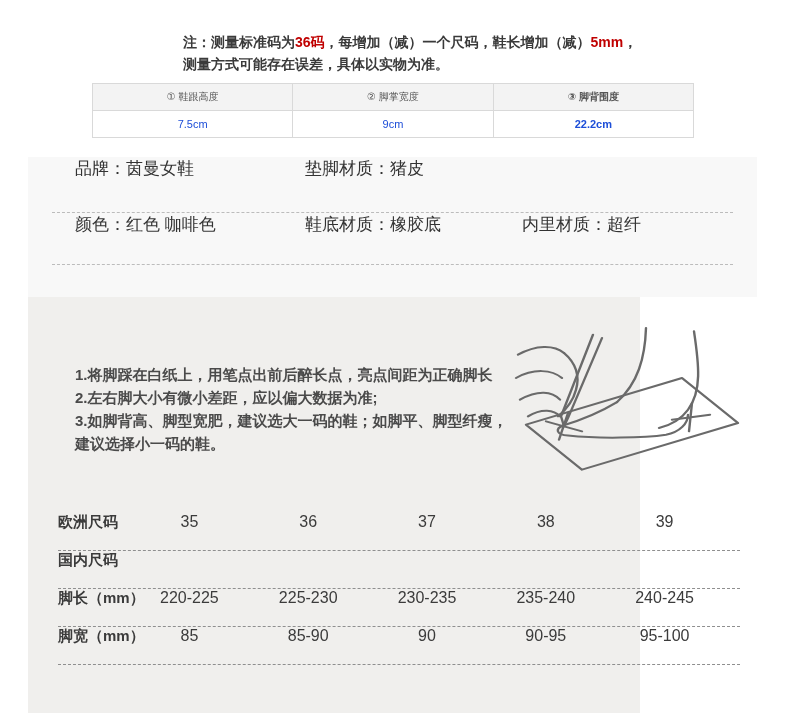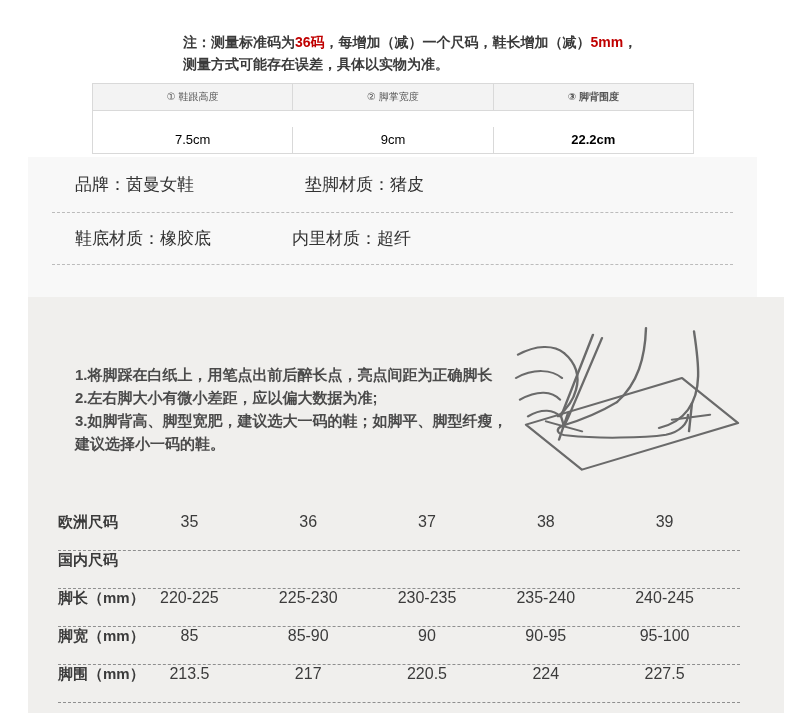--- a/index.html
+++ b/index.html
@@ -12,33 +12,33 @@
   .note .red { color:#c00000; }
 
   
   .spec-table { position:absolute; left:92px; top:83px; width:602px;
                 border:1px solid #d9d9d9; background:#fff; }
   .spec-row { display:flex; }
   .spec-row.head { background:#f3f3f3; border-bottom:1px solid #d9d9d9; }
   .spec-cell { flex:1; height:26px; line-height:26px; text-align:center;
                border-right:1px solid #d9d9d9; font-size:10px; color:#555; }
   .spec-cell:last-child { border-right:none;font-weight:bold; }
-  .spec-row.vals .spec-cell { font-size:13px; color:#000000;margin-top:16px; }
+  .spec-row.vals .spec-cell { font-size:11px; color:#1d4ed8; }
 
   
   .card-light { position:absolute; left:28px; top:157px; width:729px; height:140px;
                 background:#f8f8f8; }
-  .attr-row { display:flex; align-items:center; height:56px; margin:0 24px;
+  .attr-row { display:flex; align-items:flex-start; height:56px; margin:0 24px;
               padding-left:23px; border-bottom:1px dashed #bcbcbc;
               font-size:17px; color:#333; }
   .attr-row.second { height:52px; }
   .attr-c1 { width:230px; } .attr-c2 { width:217px; } .attr-c3 { flex:1; }
 
   
-  .card-gray { position:absolute; left:28px; top:297px; width:756px; height:416px;
+  .card-gray { position:absolute; left:28px; top:297px; width:612px; height:416px;
                background:#f0efed; }
   .guide { position:absolute; left:47px; top:66px; width:470px;
            font-size:15px; font-weight:600; color:#4a4a4a; line-height:23px;
            white-space:nowrap; }
   .illus { position:absolute; left:468px; top:26px; }
 
   
   .size-chart { position:absolute; left:0; top:216px; width:729px; }
   .size-row { display:flex; align-items:flex-start; height:38px;
               margin:0 17px 0 30px; border-bottom:1px dashed #8f8f8f;
@@ -69,20 +69,21 @@
       <div class="spec-cell">22.2cm</div>
     </div>
   </div>
 
   <div class="card-light">
     <div class="attr-row">
       <div class="attr-c1">品牌：茵曼女鞋</div>
       <div class="attr-c3">垫脚材质：猪皮</div>
     </div>
     <div class="attr-row second">
+      <div class="attr-c1">颜色：红色 咖啡色</div>
       <div class="attr-c2">鞋底材质：橡胶底</div>
       <div class="attr-c3">内里材质：超纤</div>
     </div>
   </div>
 
   <div class="card-gray">
 
     <div class="guide">
       <div>1.将脚踩在白纸上，用笔点出前后醉长点，亮点间距为正确脚长</div>
       <div>2.左右脚大小有微小差距，应以偏大数据为准;</div>
@@ -143,27 +144,17 @@
         <div class="size-label">脚宽（mm）</div>
         <div class="size-vals">
           <div class="size-val">85</div>
           <div class="size-val">85-90</div>
           <div class="size-val">90</div>
           <div class="size-val">90-95</div>
           <div class="size-val">95-100</div>
         </div>
       </div>
 
-      <div class="size-row">
-        <div class="size-label">脚围（mm）</div>
-        <div class="size-vals">
-          <div class="size-val">213.5</div>
-          <div class="size-val">217</div>
-          <div class="size-val">220.5</div>
-          <div class="size-val">224</div>
-          <div class="size-val">227.5</div>
-        </div>
-      </div>
 
     </div>
   </div>
 
 </div>
 
 </body></html>

